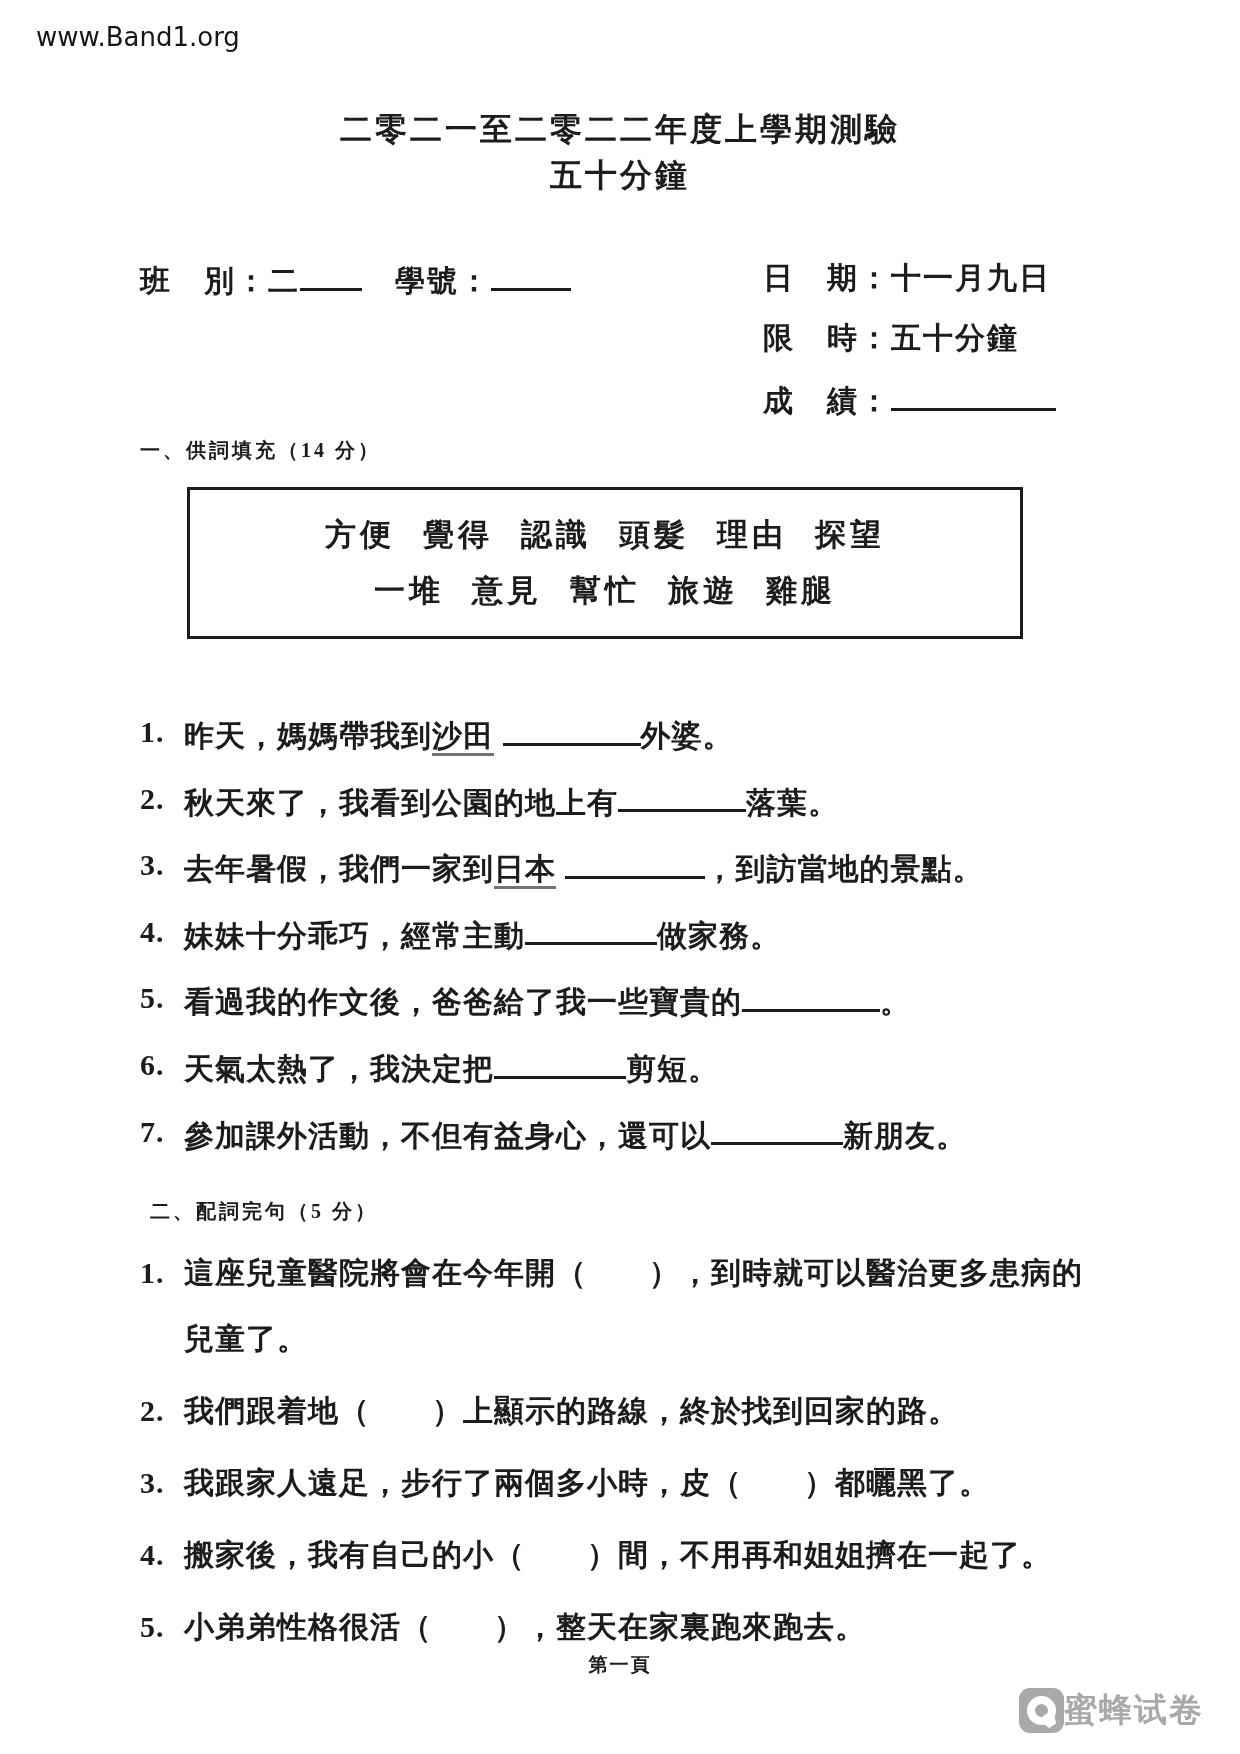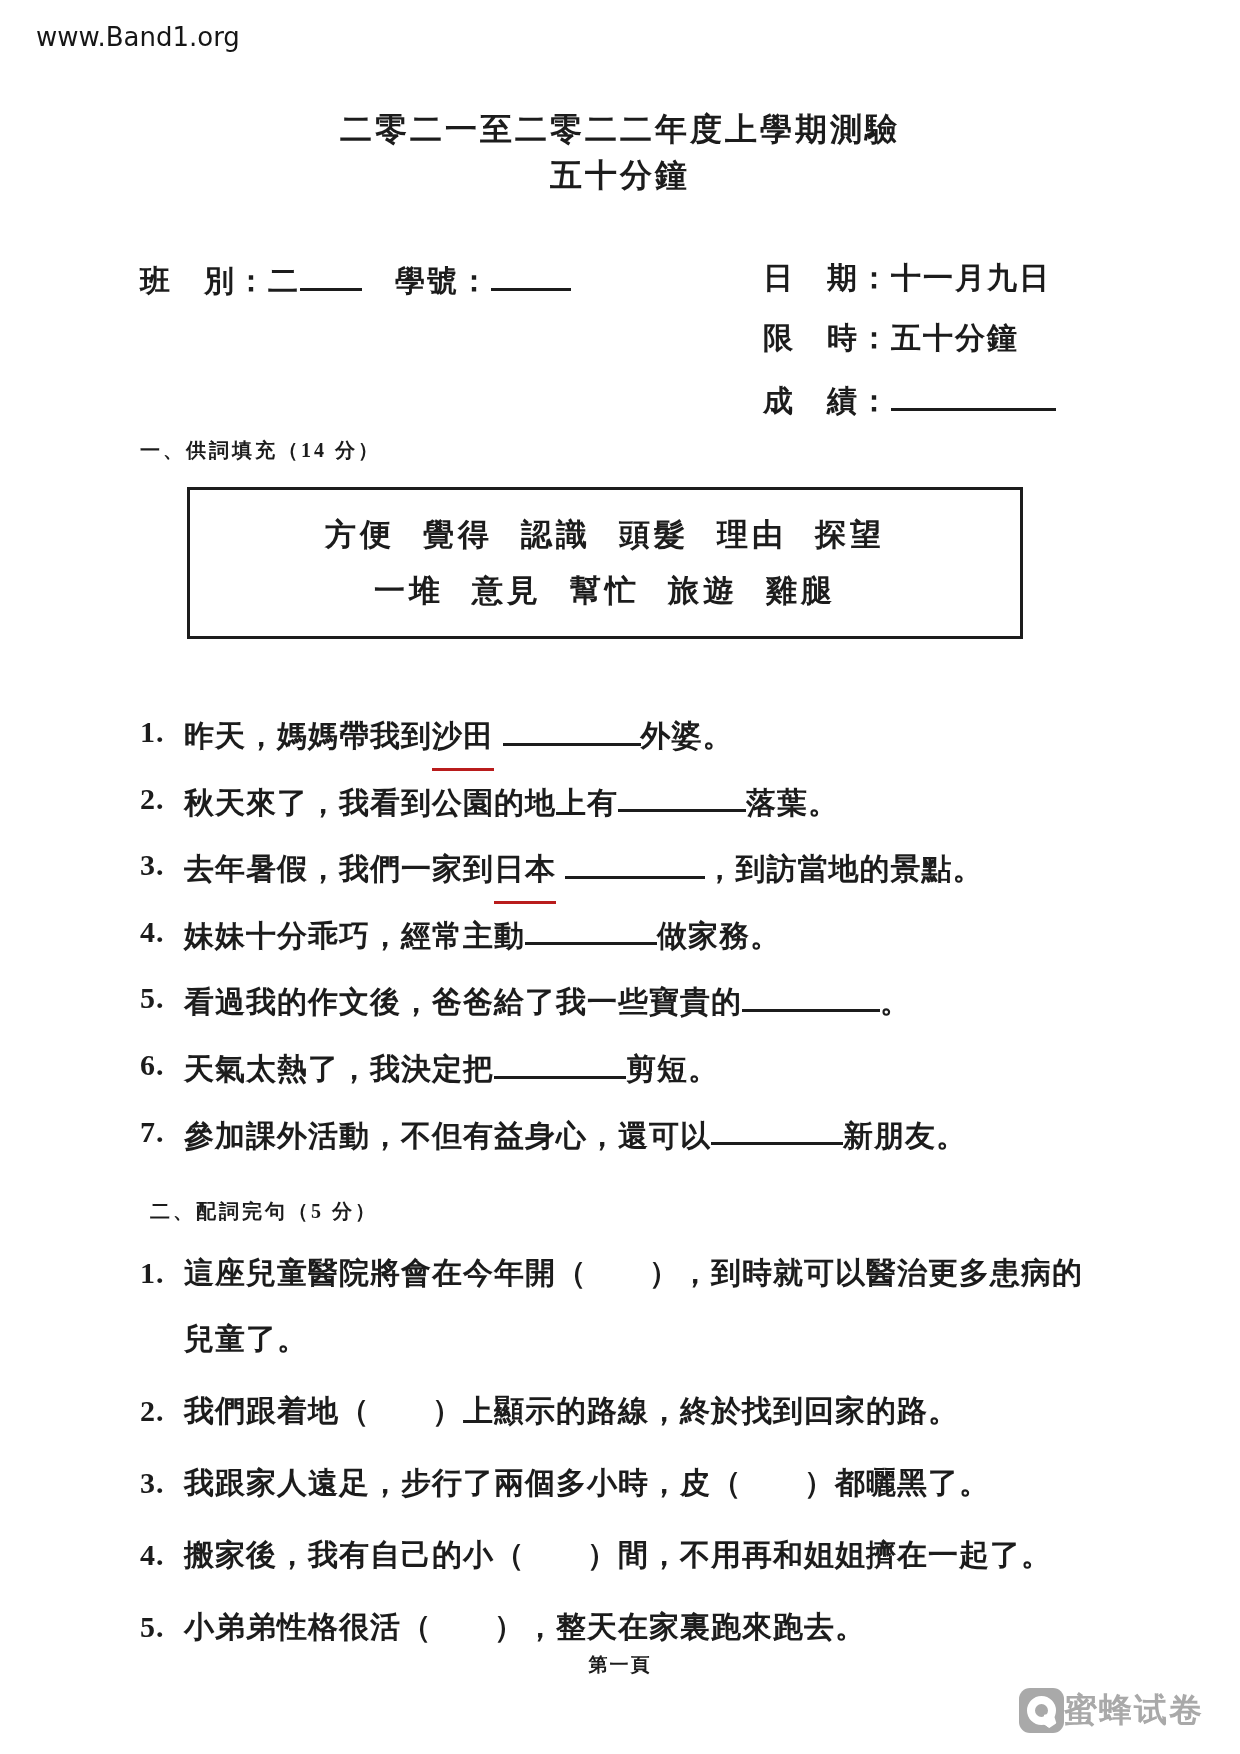--- a/index.html
+++ b/index.html
@@ -57,21 +57,21 @@
   .qitem { display:flex; font-size:30px; font-weight:700; letter-spacing:1px; }
   #sec1-questions .qitem { line-height:40px; margin-bottom:23px; }
   #sec2-questions .qitem { line-height:66px; margin-bottom:6px; }
   .qnum { flex:0 0 44px; }
   .qbody { flex:1 1 auto; }
   .blank {
     display:inline-block; height:1.02em;
     border-bottom:3px solid #1c1c1c;
     vertical-align:baseline;
   }
-  .uword { border-bottom:3px solid #b91c1c; padding-bottom:16px; }
+  .uword { border-bottom:3px solid #737373; padding-bottom:1px; }
   
   .page-number {
     position:absolute; top:1652px; left:0; width:100%;
     text-align:center; font-size:19px; font-weight:700; letter-spacing:2px;
   }
   
   .brand { position:absolute; right:36px; top:1688px; display:flex; align-items:center; gap:0; }
   .brand-icon {
     position:relative; width:45px; height:45px;
     background:#a9a9a9; border-radius:11px; flex:0 0 auto;

